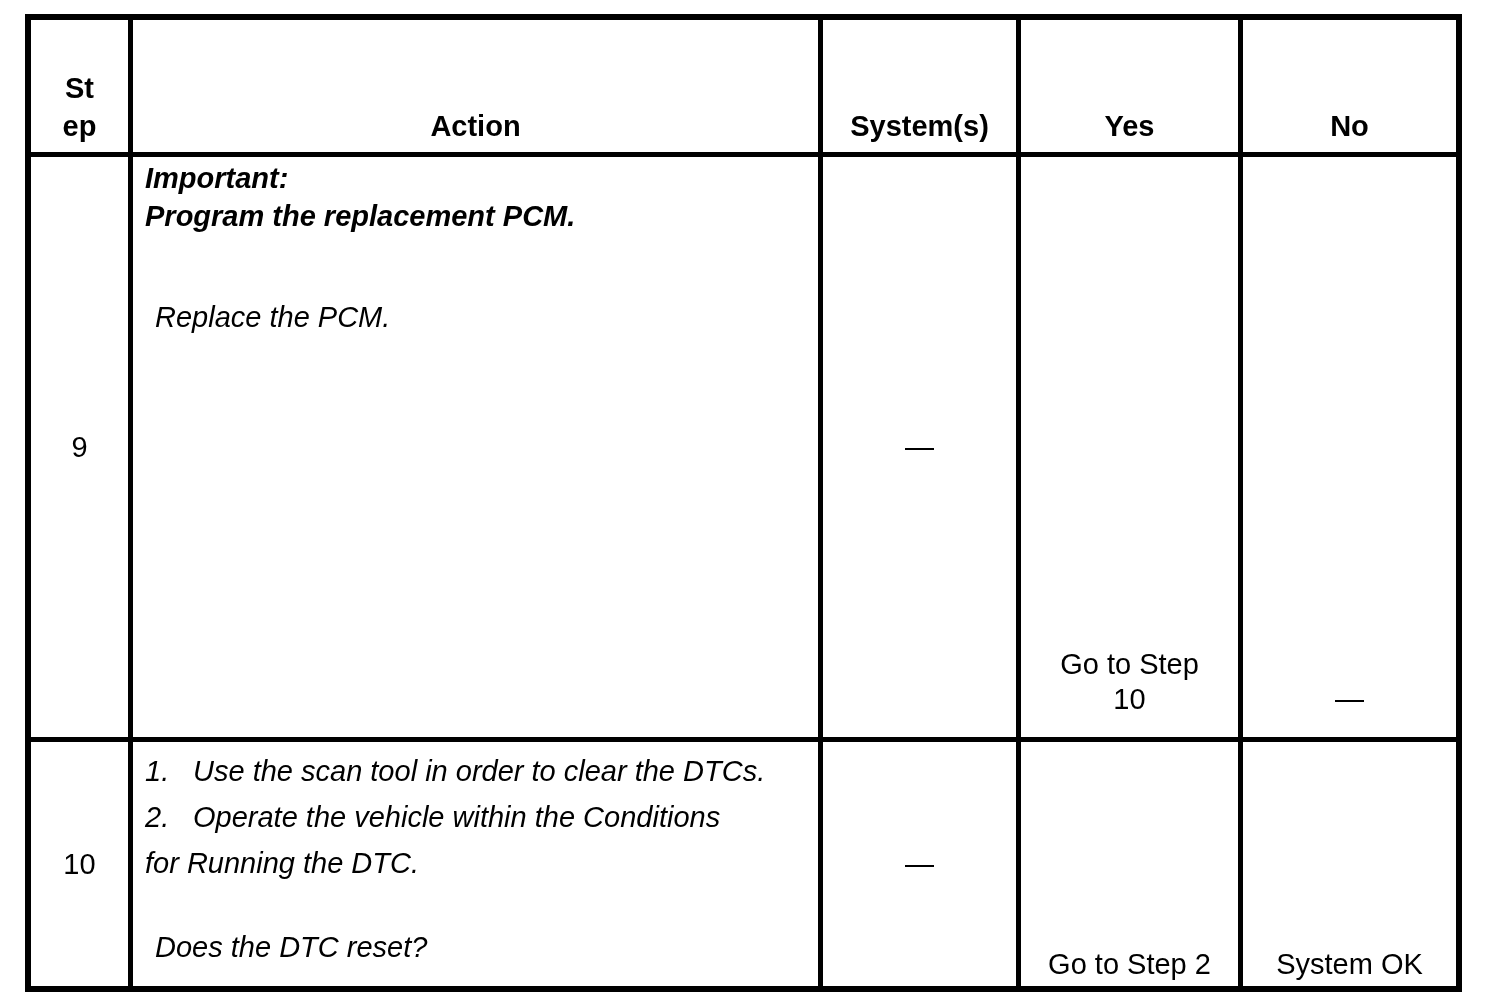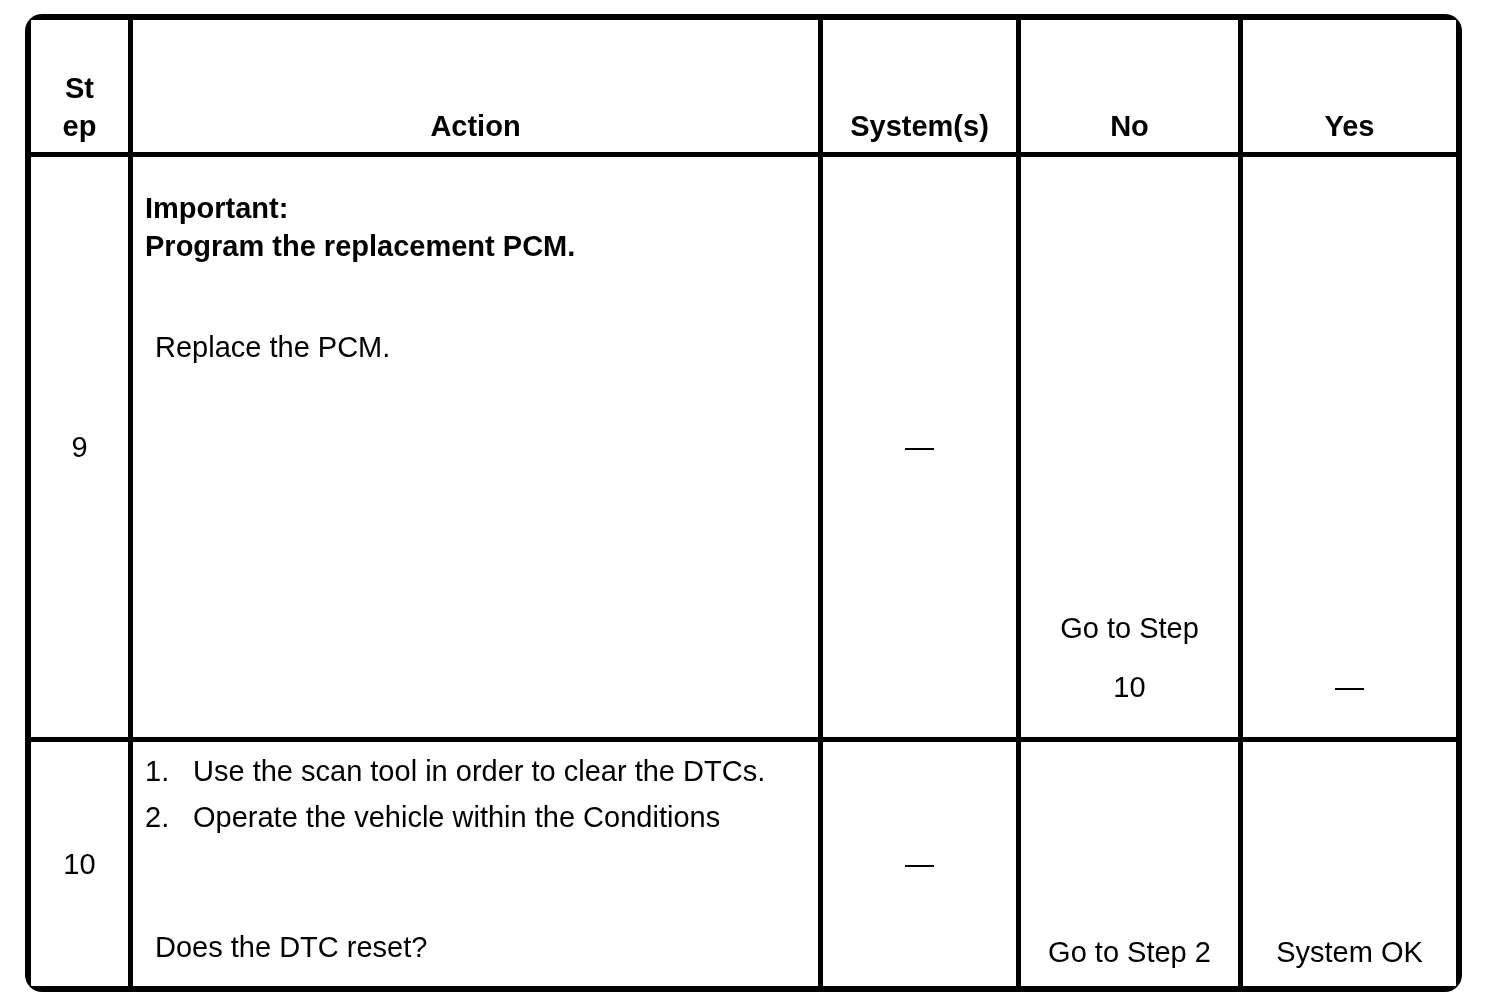--- a/index.html
+++ b/index.html
@@ -18,21 +18,20 @@
     left: 25px;
     top: 14px;
     width: 1437px;
     height: 978px;
     background: #000000;
     display: grid;
     grid-template-columns: 97px 685px 193px 217px 213px;
     grid-template-rows: 132px 580px 244px;
     gap: 5px;
     padding: 6px;
-    border-radius: 17px;
   }
   .cell {
     background: #ffffff;
     display: flex;
     flex-direction: column;
     font-size: 29px;
     line-height: 38px;
     overflow: hidden;
   }
   
@@ -48,30 +47,31 @@
   .mid {
     justify-content: center;
     align-items: center;
     text-align: center;
   }
   
   .bot {
     justify-content: flex-end;
     align-items: center;
     text-align: center;
-    line-height: 59px;
+    line-height: 35px;
   }
   .pad-b-20 { padding-bottom: 20px; }
   .pad-b-16 { padding-bottom: 4px; }
   
   .action {
     justify-content: flex-start;
     align-items: stretch;
     text-align: left;
-    padding: 32px 10px 20px 12px;
+    padding: 2px 10px 20px 12px;
+    font-style: italic;
   }
   .action-10 { padding-top: 6px; padding-bottom: 16px; }
   .bold-block { font-weight: bold; line-height: 38px; }
   .instruction { margin-top: 63px; padding-left: 10px; }
   .question {
     margin-top: auto;
     padding-left: 10px;
     line-height: 45px;
   }
   .list-line { line-height: 46px; display: flex; }
@@ -88,24 +88,24 @@
       <span class="prewrap">St
 ep</span>
     </div>
     <div class="cell hdr">
       <span>Action</span>
     </div>
     <div class="cell hdr">
       <span>System(s)</span>
     </div>
     <div class="cell hdr">
-      <span>No</span>
+      <span>Yes</span>
     </div>
     <div class="cell hdr">
-      <span>Yes</span>
+      <span>No</span>
     </div>
 
     <div class="cell mid">
       <span>9</span>
     </div>
     <div class="cell action">
       <div class="bold-block">
         <div>Important:</div>
         <div>Program the replacement PCM.</div>
       </div>
@@ -127,20 +127,21 @@
     </div>
     <div class="cell action action-10">
       <div class="list-line">
         <span class="num">1.</span>
         <span>Use the scan tool in order to clear the DTCs.</span>
       </div>
       <div class="list-line">
         <span class="num">2.</span>
         <span>Operate the vehicle within the Conditions</span>
       </div>
+      <div class="cont-line">for Running the DTC.</div>
       <div class="question">Does the DTC reset?</div>
     </div>
     <div class="cell mid">
       <span>—</span>
     </div>
     <div class="cell bot pad-b-16">
       <span>Go to Step 2</span>
     </div>
     <div class="cell bot pad-b-16">
       <span>System OK</span>

